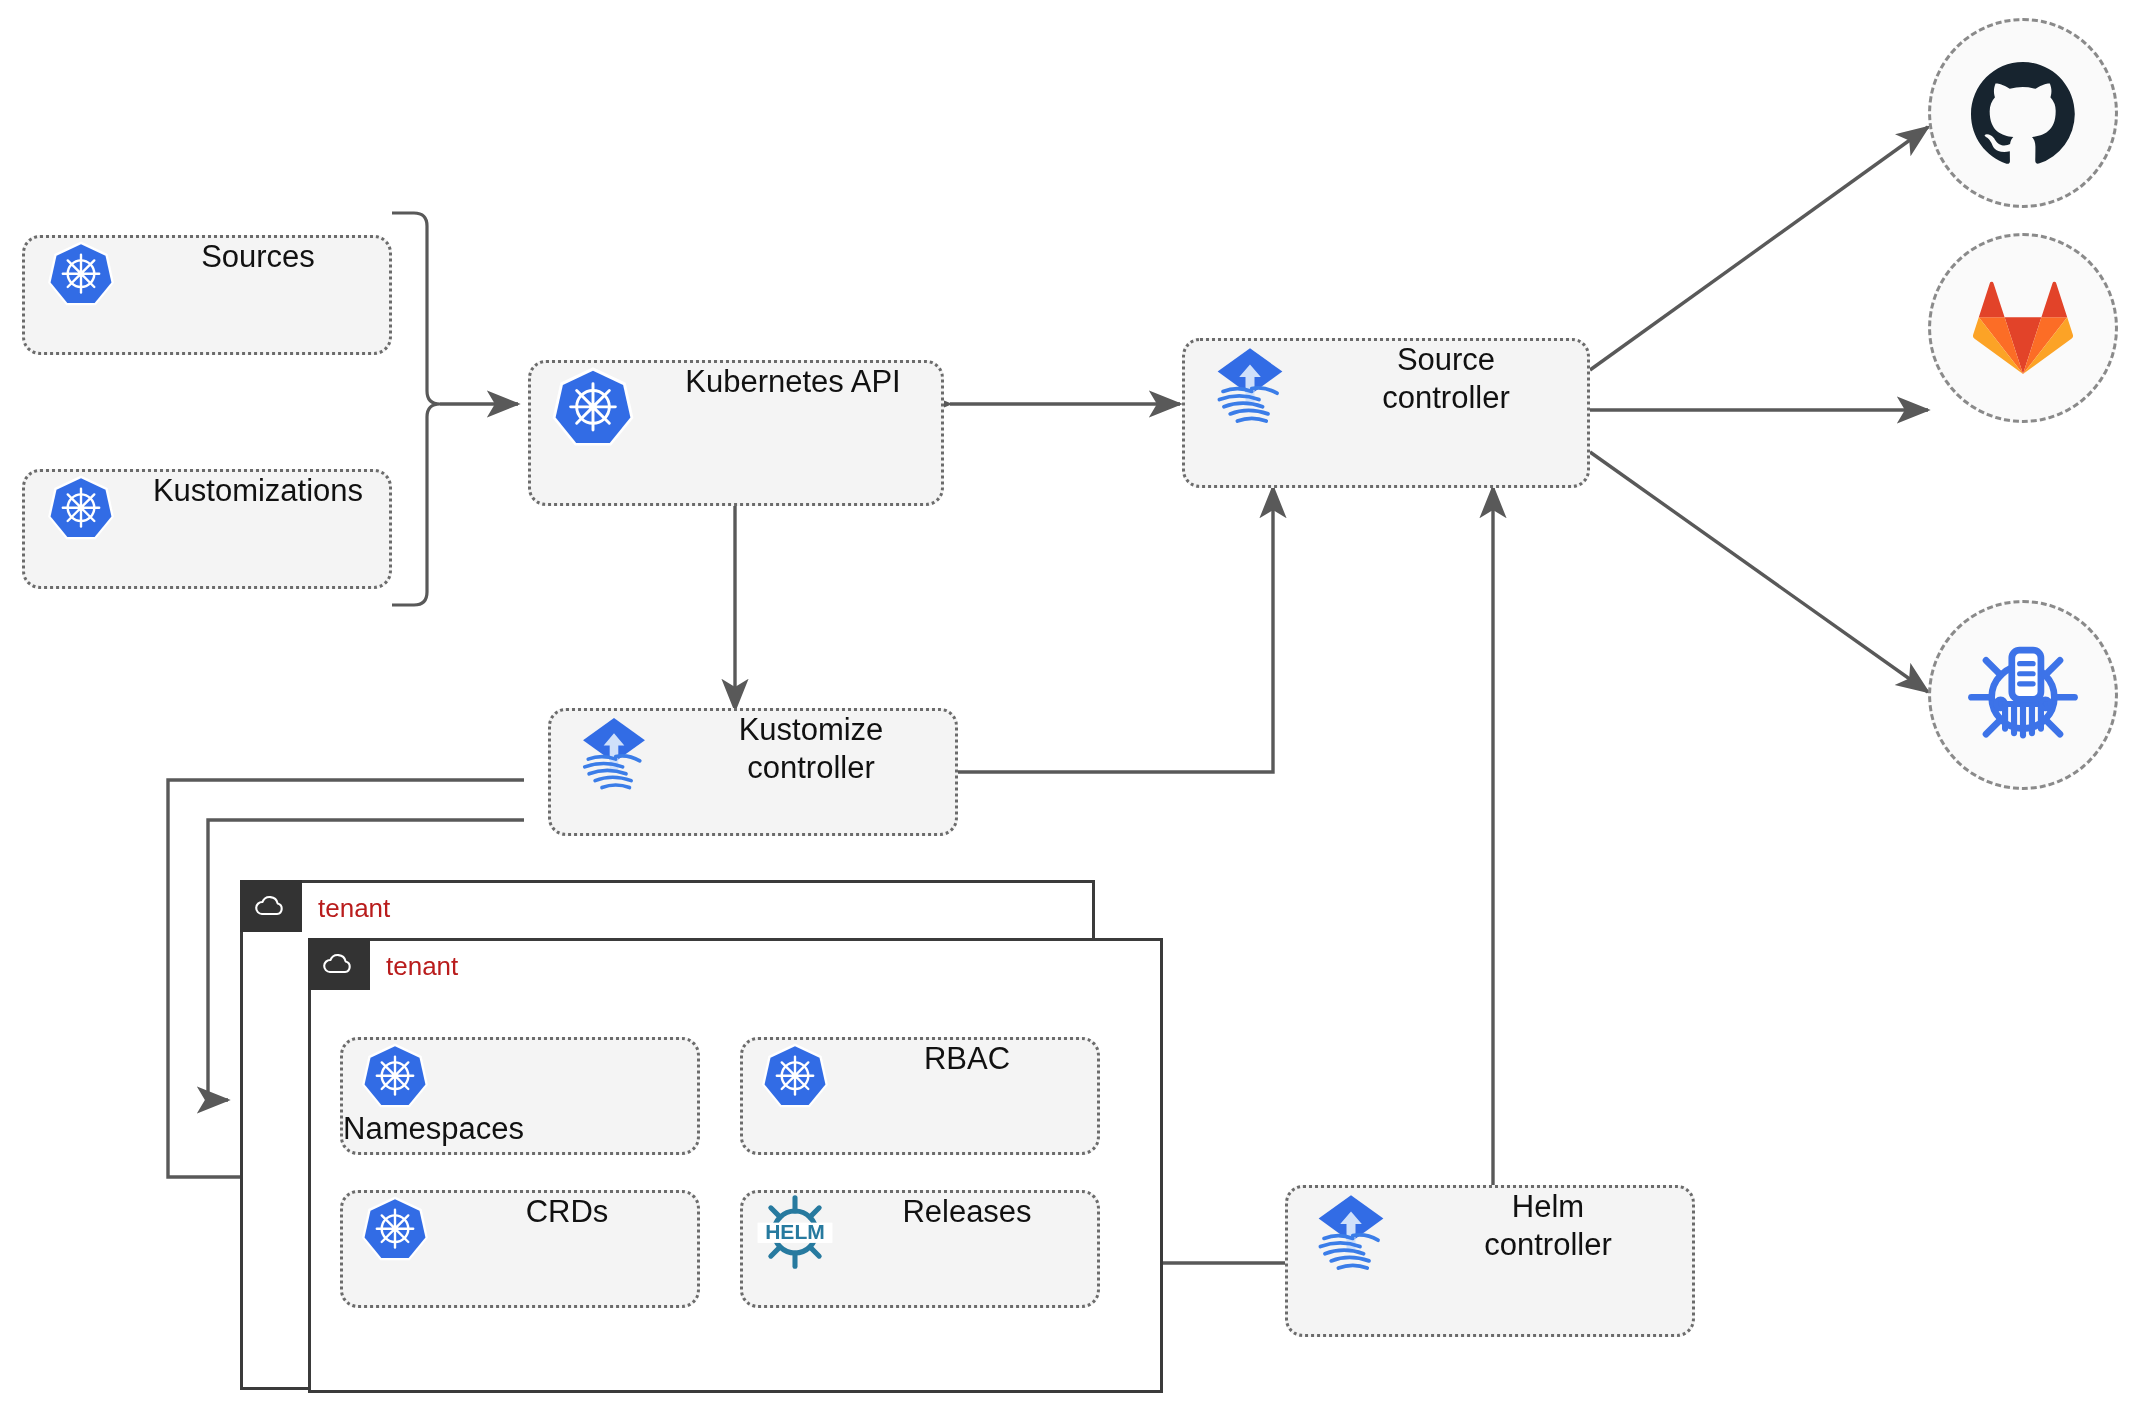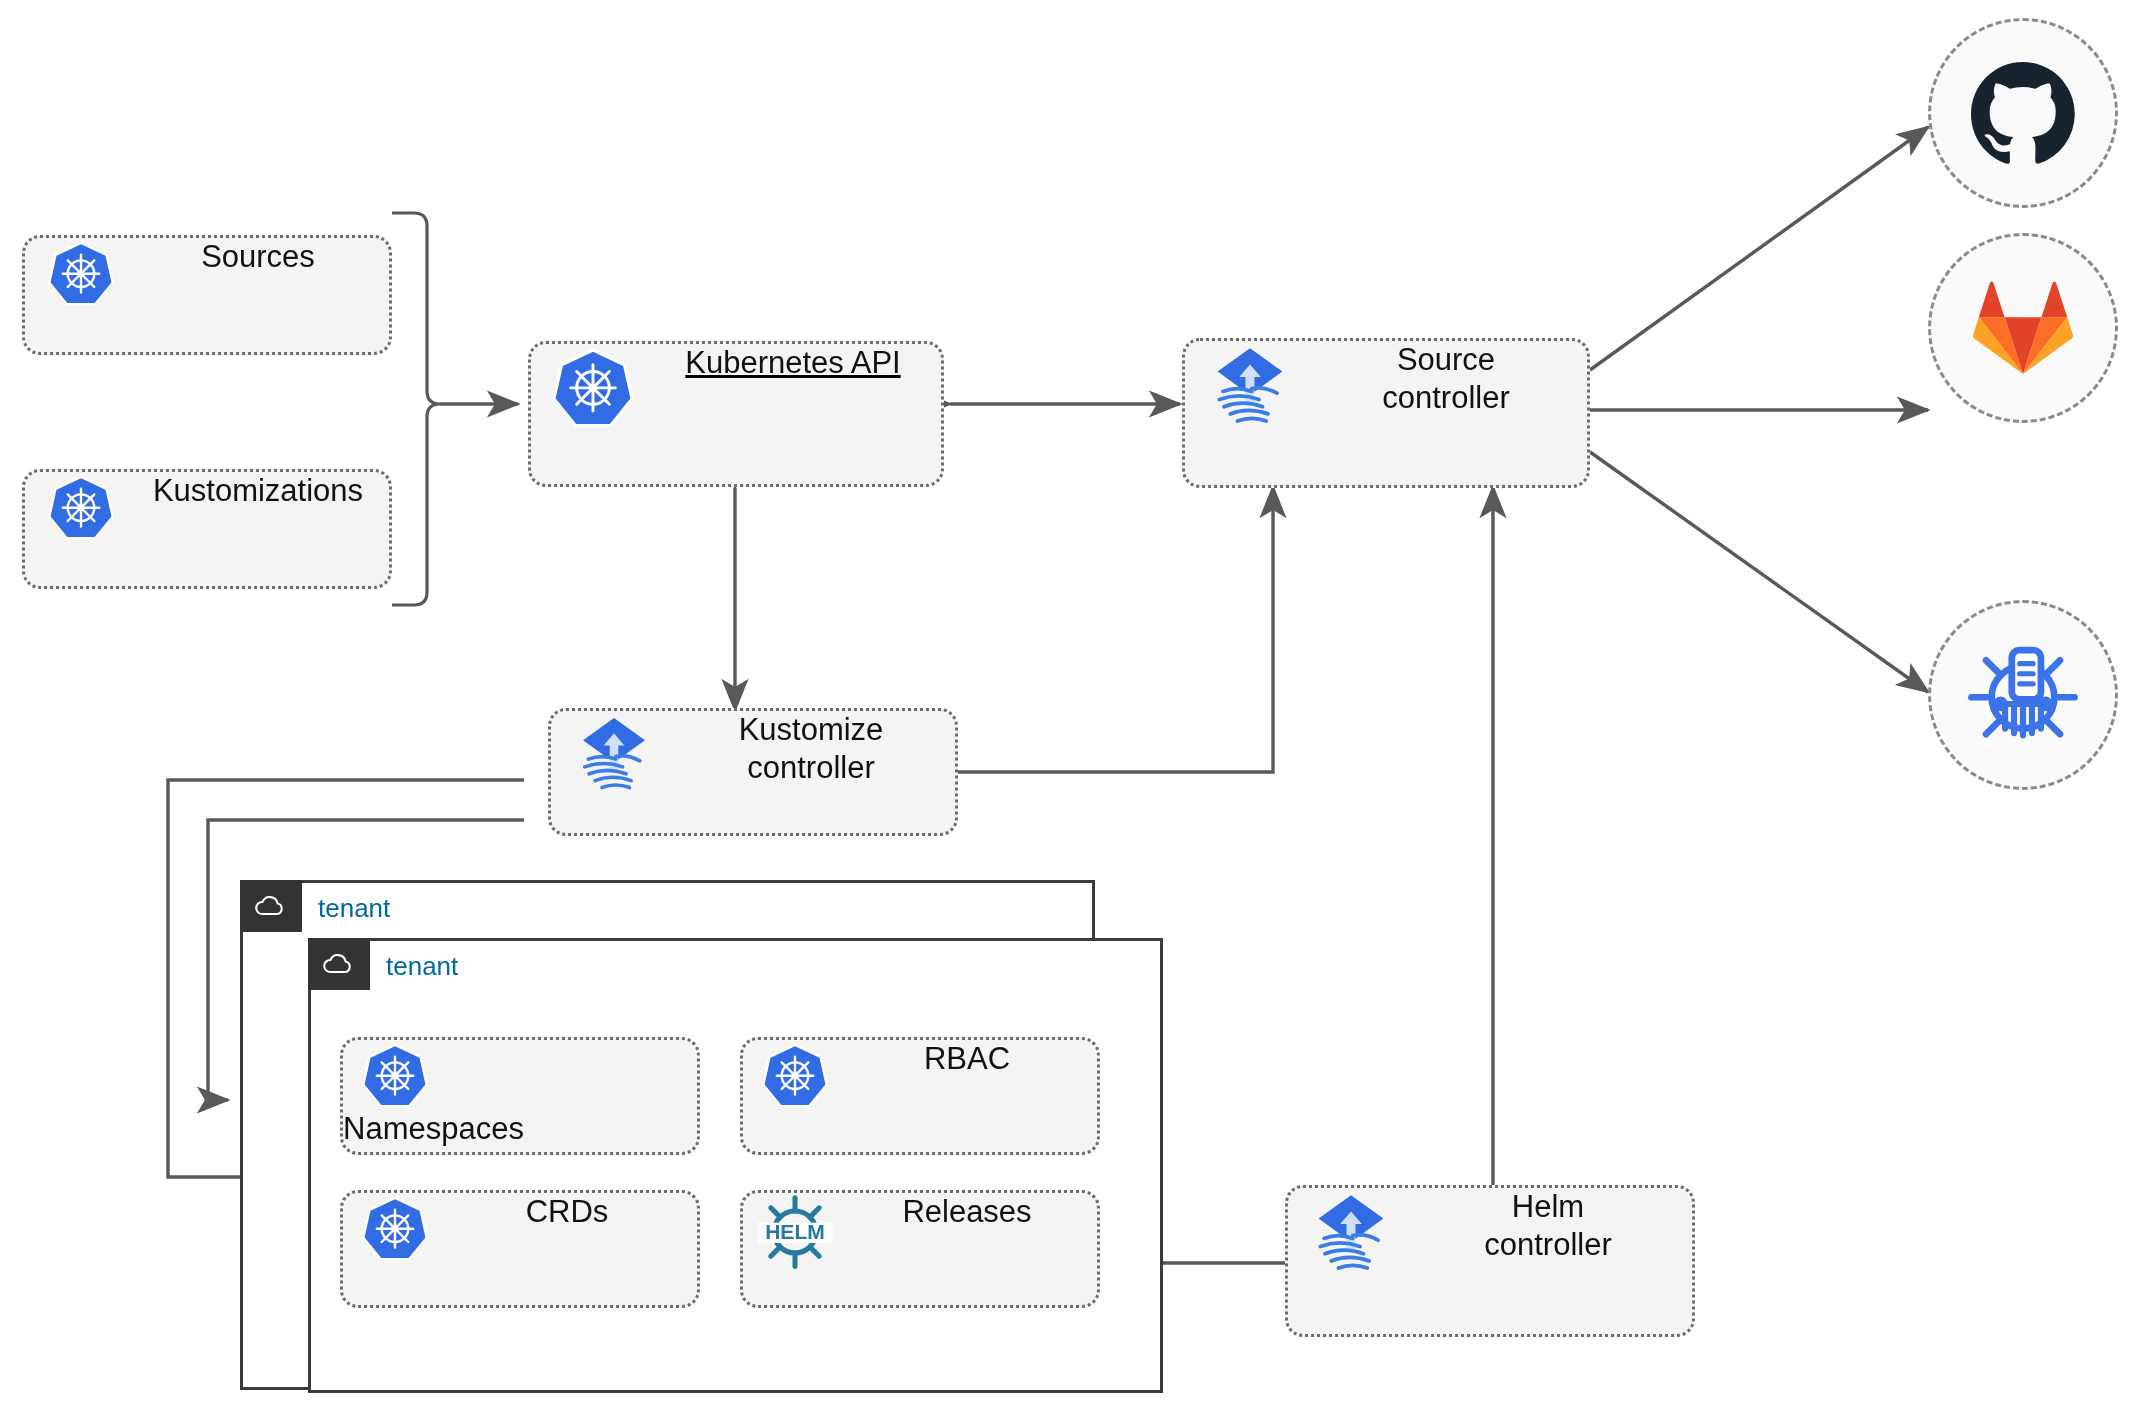--- a/index.html
+++ b/index.html
@@ -41,21 +41,21 @@
     box-sizing:border-box;
   }
   .tenant-tab{
     position:absolute;
     background:#333333;
     display:flex;align-items:center;justify-content:center;
     box-sizing:border-box;
   }
   .tenant-title{
     position:absolute;
-    color:#0369a1;
+    color:#b91c1c;
     font-size:26px;
   }
   svg.wires{position:absolute;left:0;top:0;width:2144px;height:1407px;pointer-events:none;}
 </style>
 </head>
 <body>
 
 <div id="canvas">
 
   <svg class="wires" viewBox="0 0 2144 1407">
@@ -158,21 +158,21 @@
             <path d="M50 51 L31 70"></path>
           <path d="M50 51 L24 51"></path>
             <path d="M50 51 L31 32"></path>
         </g>
         <circle cx="50" cy="51" r="4.6" fill="#ffffff"></circle>
       </svg>
     </span>
     <span class="label">Kustomizations</span>
   </div>
 
-  <div class="node" style="left:528px;top:341px;width:416px;height:146px;text-decoration:underline;">
+  <div class="node" style="left:528px;top:360px;width:416px;height:146px;">
     <span class="ico" style="width:124px;">
       <svg width="86" height="86" viewBox="0 0 100 100">
         <path d="M50 5 L88 23 L97 64 L71 96 L29 96 L3 64 L12 23 Z" fill="#ffffff"></path>
         <path d="M50 9 L85 25.5 L93.5 63.5 L69.5 93 L30.5 93 L6.5 63.5 L15 25.5 Z" fill="#326CE5"></path>
         <g fill="none" stroke="#ffffff" stroke-width="3.4" stroke-linecap="round">
           <circle cx="50" cy="51" r="19"></circle>
           <path d="M50 51 L50 24"></path>
             <path d="M50 51 L69 32"></path>
             <path d="M50 51 L76 51"></path>
           <path d="M50 51 L69 70"></path>

